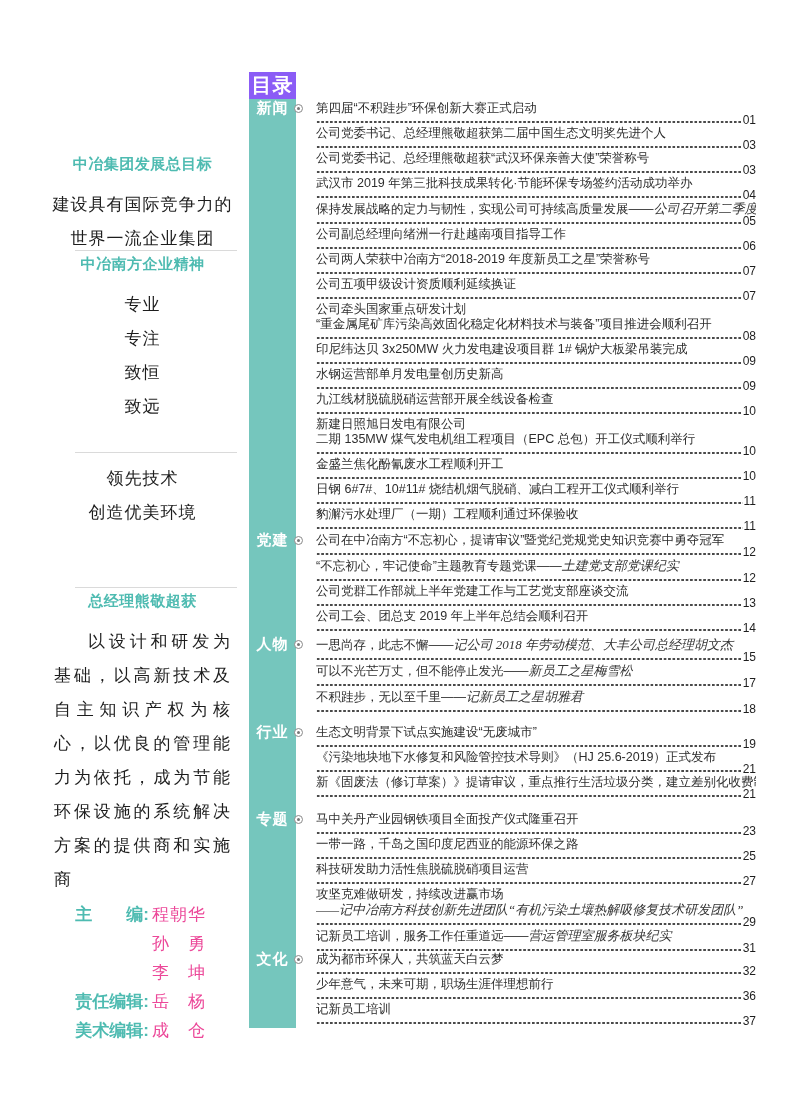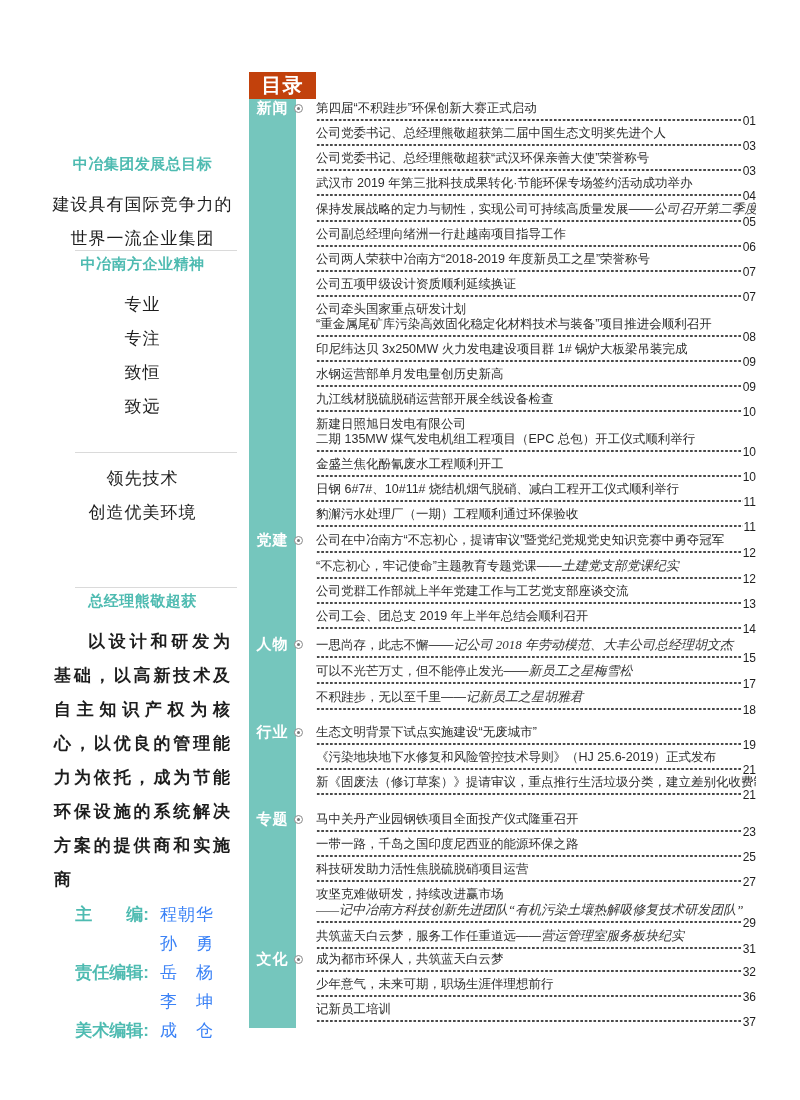--- a/index.html
+++ b/index.html
@@ -8,35 +8,35 @@
     font-family:"Liberation Sans",sans-serif; overflow:hidden;
   }
 
   
   .sb-blk{ position:absolute; left:45px; width:195px; text-align:center; }
   .blk1{ top:155px; } .blk2{ top:255px; } .blk3{ top:462px; } .blk4{ top:592px; text-align:left; }
   .sb-heading{ color:#4ebbb1; font-size:15px; font-weight:bold; margin-bottom:14px; letter-spacing:0.5px; }
   .sb-line{ font-family:"Liberation Serif",serif; font-size:17px; color:#1d1d1d; line-height:34px; letter-spacing:1px; }
   .sb-para{
     font-family:"Liberation Serif",serif; font-size:17px; color:#1d1d1d; line-height:34px;
-    text-align:justify; text-indent:2em; margin-top:10px; padding:0 9px; letter-spacing:1px;font-weight:bold;
+    text-align:justify; text-indent:2em; margin-top:10px; padding:0 9px; letter-spacing:1px;
   }
   .blk4 .sb-heading{ text-align:center; }
   .sb-divider{ position:absolute; left:75px; width:162px; height:1px; background:#dadada; }
   .dv1{ top:250px; } .dv2{ top:452px; } .dv3{ top:587px; }
 
   #editors{ position:absolute; left:52px; top:900px; width:195px; }
-  .ed-row{ display:flex; height:29px; align-items:center; font-size:17px;gap:8px; }
+  .ed-row{ display:flex; height:29px; align-items:center; font-size:17px; }
   .ed-label{ width:97px; color:#4ebbb1; text-align:right; white-space:pre; font-weight:bold; }
-  .ed-name{ color:#3b82f6; margin-left:3px; white-space:pre; letter-spacing:1px; }
+  .ed-name{ color:#ec4899; margin-left:3px; white-space:pre; letter-spacing:1px; }
 
   
   #toc-bar{ position:absolute; left:249px; top:72px; width:47px; height:956px; background:#75c6bd; }
   #toc-title{
-    position:absolute; left:249px; top:72px; width:67px; height:27px; background:#c2410c;
+    position:absolute; left:249px; top:72px; width:47px; height:27px; background:#8b5cf6;
     color:#ffffff; font-size:20px; font-weight:bold; text-align:center; line-height:27px; letter-spacing:1px;
   }
 
   
   .toc-section{ position:absolute; left:316px; width:440px; }
   .sec1{ top:101px; } .sec2{ top:533px; } .sec3{ top:637px; }
   .sec4{ top:725px; } .sec5{ top:812px; } .sec6{ top:952px; }
   .sec-label{
     position:absolute; left:-67px; top:-2px; width:47px; text-align:center;
     color:#ffffff; font-weight:bold; font-size:15px; letter-spacing:1px;
@@ -44,21 +44,21 @@
   .sec-bullet{
     position:absolute; left:-22px; top:3px; width:9px; height:9px;
     border:1px solid #8a8a8a; border-radius:50%; background:#ffffff; box-sizing:border-box;
   }
   .sec-bullet::after{
     content:""; position:absolute; left:2px; top:2px; width:3px; height:3px;
     background:#777777; border-radius:50%;
   }
   .entry-line{ font-size:12.5px; line-height:15px; color:#2d2d2d; white-space:nowrap; overflow:hidden; }
   .entry-line .it{ font-family:"Liberation Serif",serif; font-style:italic; font-size:13px; color:#333333; }
-  .leader{ display:flex; align-items:center; height:10px; }
+  .leader{ display:flex; align-items:flex-end; height:10px; }
   .dots{
     flex:1; height:4px; margin-bottom:2px;
     background-image:radial-gradient(circle, #4a4a4a 1.1px, rgba(0,0,0,0) 1.2px);
     background-size:4.4px 4px; background-repeat:repeat-x; background-position:0 50%;
   }
   .pg{ font-size:12px; line-height:11px; color:#1e1e1e; padding-left:1px; }
 </style>
 </head>
 <body>
 
@@ -92,26 +92,26 @@
   <div id="editors">
       <div class="ed-row">
         <span class="ed-label">主　　编:</span>
         <span class="ed-name">程朝华</span>
       </div>
       <div class="ed-row">
         <span class="ed-label"></span>
         <span class="ed-name">孙　勇</span>
       </div>
       <div class="ed-row">
+        <span class="ed-label"></span>
+        <span class="ed-name">李　坤</span>
+      </div>
+      <div class="ed-row">
         <span class="ed-label">责任编辑:</span>
         <span class="ed-name">岳　杨</span>
-      </div>
-      <div class="ed-row">
-        <span class="ed-label"></span>
-        <span class="ed-name">李　坤</span>
       </div>
       <div class="ed-row">
         <span class="ed-label">美术编辑:</span>
         <span class="ed-name">成　仓</span>
       </div>
     </div>
 
   <div id="toc-bar"></div>
   <div id="toc-title">目录</div>
 
@@ -342,21 +342,21 @@
         </div>
         <div class="entry">
           <div class="entry-line"><span>攻坚克难做研发，持续改进赢市场</span></div>
           <div class="entry-line"><span class="it">——记中冶南方科技创新先进团队“有机污染土壤热解吸修复技术研发团队”</span></div>
           <div class="leader">
             <span class="dots"></span>
             <span class="pg">29</span>
           </div>
         </div>
         <div class="entry">
-          <div class="entry-line"><span>共筑蓝天白云梦，服务工作任重道远——</span><span class="it">营运管理室服务板块纪实</span></div>
+          <div class="entry-line"><span>记新员工培训，服务工作任重道远——</span><span class="it">营运管理室服务板块纪实</span></div>
           <div class="leader">
             <span class="dots"></span>
             <span class="pg">31</span>
           </div>
         </div>
       </div>
       <div class="toc-section sec6">
         <div class="sec-label">文化</div>
         <span class="sec-bullet"></span>
         <div class="entry">

